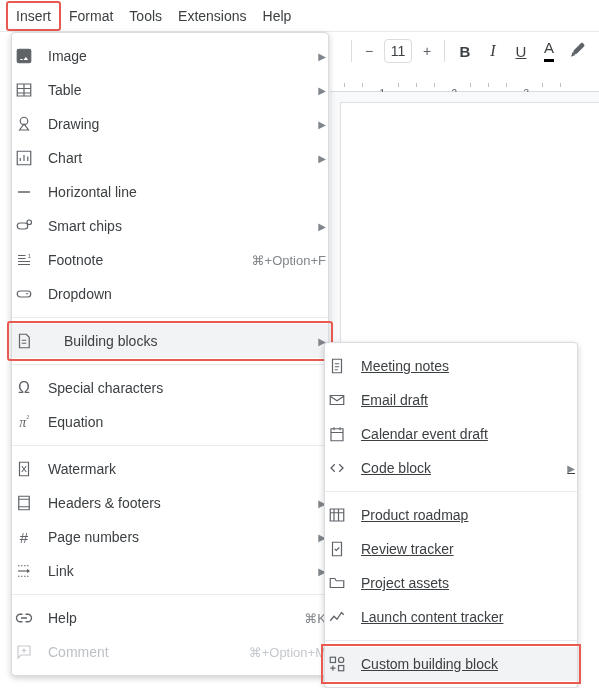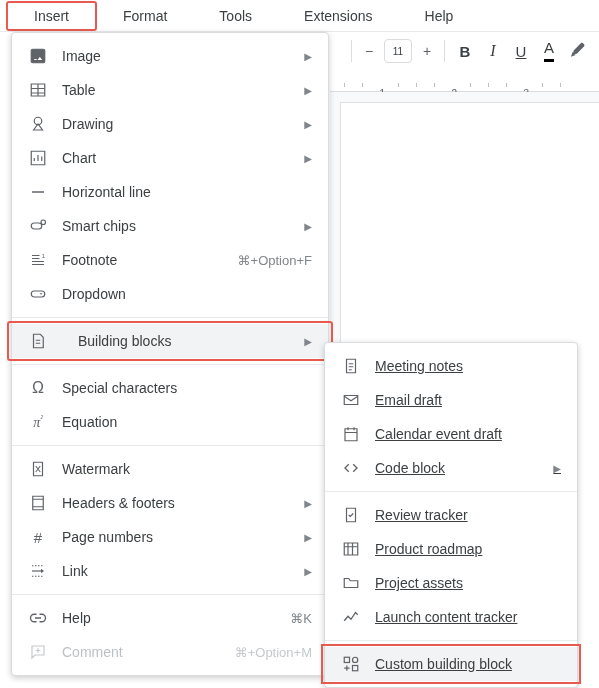--- a/index.html
+++ b/index.html
@@ -15,21 +15,21 @@
       position: relative;
     }
     .menubar {
       height: 32px;
       display: flex;
       align-items: center;
       padding: 0 6px;
       border-bottom: 1px solid #e8eaed;
     }
     .menubar-item {
-      padding: 5px 26px;
+      padding: 5px 8px;
       cursor: pointer;
       border-radius: 3px;
     }
     .highlight-box {
       border: 2.5px solid #e85a4f;
       border-radius: 3px;
     }
     .toolbar {
       height: 38px;
       display: flex;
@@ -61,21 +61,21 @@
       justify-content: center;
       cursor: pointer;
       color: #5f6368;
     }
     .font-size-input {
       width: 28px;
       height: 24px;
       border: 1px solid #dadce0;
       border-radius: 4px;
       text-align: center;
-      font-size: 10px;
+      font-size: 14px;
       color: #3c4043;
     }
     .format-btn {
       width: 28px;
       height: 28px;
       display: flex;
       align-items: center;
       justify-content: center;
       cursor: pointer;
       color: #3c4043;
@@ -118,21 +118,21 @@
       border: 1px solid #dadce0;
       border-radius: 4px;
       box-shadow: 0 2px 6px rgba(0,0,0,.2);
       padding: 6px 0;
       z-index: 10;
     }
     .menu-item {
       height: 34px;
       display: flex;
       align-items: center;
-      padding: 0 16px;
+      padding: 0 2px;
       cursor: pointer;
       position: relative;
     }
     .menu-item.hovered {
       background: #f1f3f4;
     }
     .menu-item.disabled {
       color: #bdc1c6;
     }
     .menu-icon {
@@ -497,35 +497,35 @@
       </span>
     <span class="menu-label">Code block</span>
     <span class="submenu-arrow">▶</span>
   </div>
 
   <div class="menu-divider"></div>
 
   <div class="menu-item">
     <span class="menu-icon">
         <svg width="18" height="18" viewBox="0 0 24 24">
+          <path fill="none" stroke="currentColor" stroke-width="1.6" d="M3 4h18v16H3z"></path>
+          <path stroke="currentColor" stroke-width="1.6" d="M3 9h18M8 4v16M14 4v16"></path>
+        </svg>
+      </span>
+    <span class="menu-label">Product roadmap</span>
+  </div>
+
+  <div class="menu-item">
+    <span class="menu-icon">
+        <svg width="18" height="18" viewBox="0 0 24 24">
           <path fill="none" stroke="currentColor" stroke-width="1.6" d="M6 3h12v18H6z"></path>
           <path fill="none" stroke="currentColor" stroke-width="1.6" d="M9 12l2 2 4-4"></path>
         </svg>
       </span>
     <span class="menu-label">Review tracker</span>
-  </div>
-
-  <div class="menu-item">
-    <span class="menu-icon">
-        <svg width="18" height="18" viewBox="0 0 24 24">
-          <path fill="none" stroke="currentColor" stroke-width="1.6" d="M3 4h18v16H3z"></path>
-          <path stroke="currentColor" stroke-width="1.6" d="M3 9h18M8 4v16M14 4v16"></path>
-        </svg>
-      </span>
-    <span class="menu-label">Product roadmap</span>
   </div>
 
   <div class="menu-item">
     <span class="menu-icon">
         <svg width="18" height="18" viewBox="0 0 24 24">
           <path fill="none" stroke="currentColor" stroke-width="1.6" d="M3 6h6l2 3h10v9H3z"></path>
         </svg>
       </span>
     <span class="menu-label">Project assets</span>
   </div>

